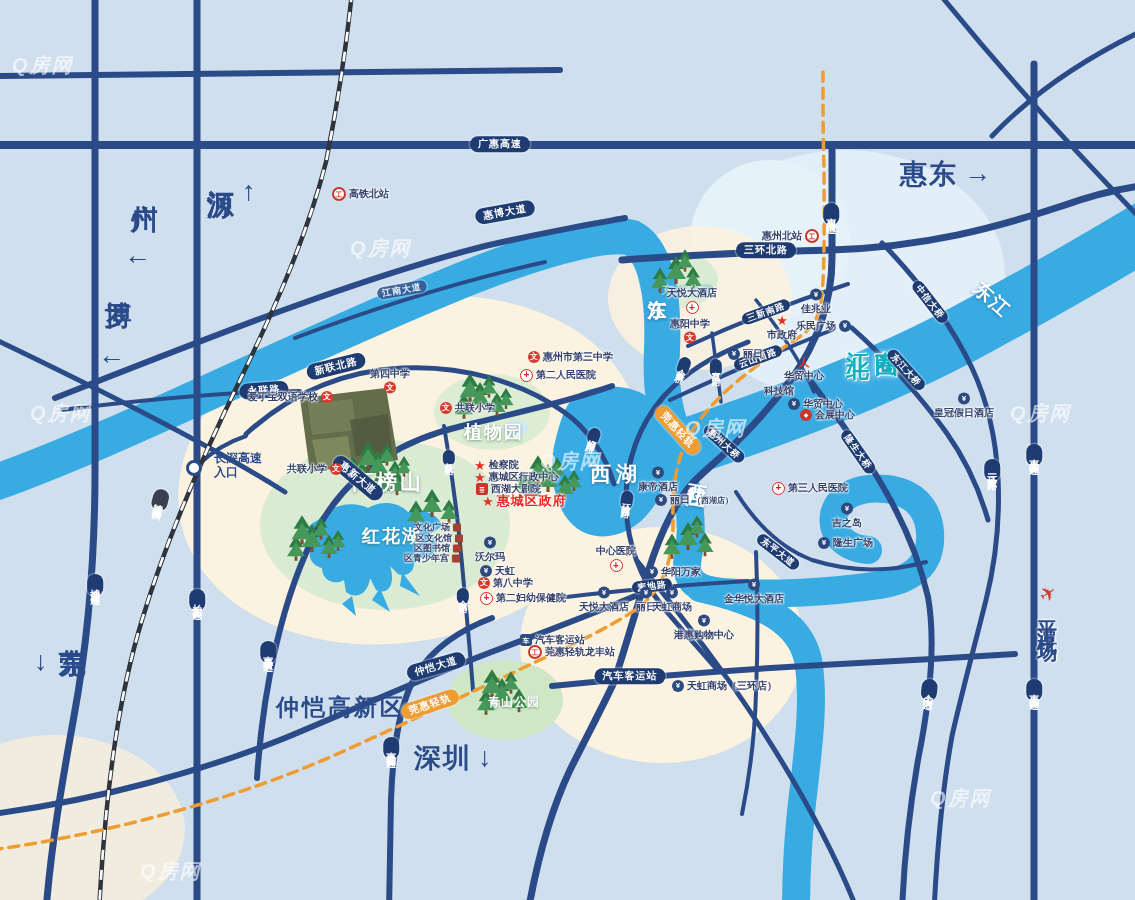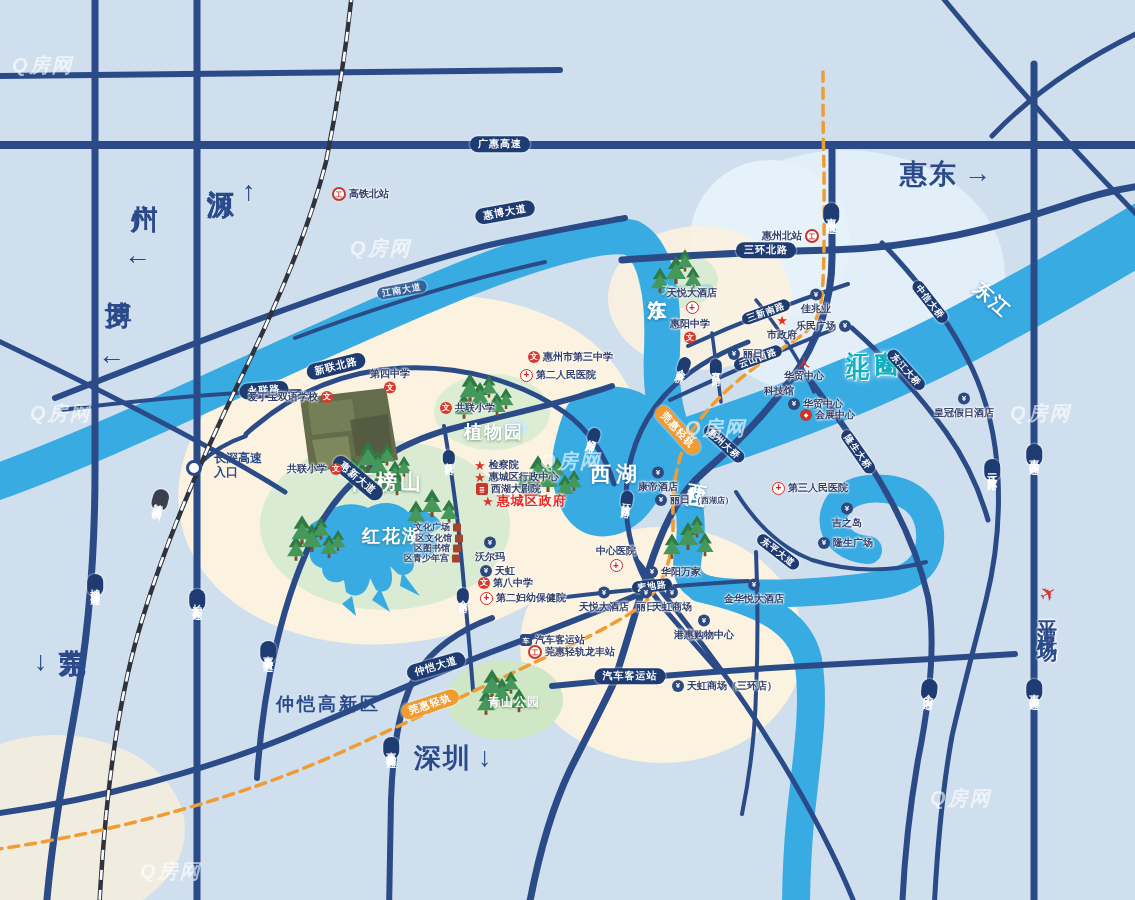--- a/index.html
+++ b/index.html
@@ -8,21 +8,21 @@
   #labels{position:absolute;left:0;top:0;width:1135px;height:900px;}
   #labels>div{position:absolute;white-space:nowrap;}
   .corner{font-size:27px;font-weight:bold;color:#2b4a8a;letter-spacing:2px;line-height:1.05;}
   .corner.v,.v .t-v{writing-mode:vertical-lr;text-orientation:upright;}
   .arrow{font-size:27px;font-weight:bold;color:#2b4a8a;line-height:1;}
   .area{transform-origin:left top;}
   .teal-xl{font-size:27px;font-weight:bold;color:#12b0bf;letter-spacing:3px;
     text-shadow:1px 1px 0 #fff,-1px -1px 0 #fff,1px -1px 0 #fff,-1px 1px 0 #fff,0 0 7px #fff;}
   .teal-col{font-size:23px;font-weight:bold;color:#12b0bf;writing-mode:vertical-lr;text-orientation:upright;
     letter-spacing:4px;text-shadow:1px 1px 0 #fff,-1px -1px 0 #fff,0 0 6px #fff;}
-  .navy-lg{font-size:18px;font-weight:bold;color:#2b4a8a;letter-spacing:3px;}
+  .navy-lg{font-size:23px;font-weight:bold;color:#2b4a8a;letter-spacing:3px;}
   .wl{font-size:21px;font-weight:bold;color:#fff;letter-spacing:5px;text-shadow:0 1px 3px rgba(30,90,140,.6);}
   .wr{font-size:19px;font-weight:bold;color:#fff;letter-spacing:2px;text-shadow:0 1px 3px rgba(30,90,140,.6);}
   .wh{font-size:21px;font-weight:bold;color:#fff;letter-spacing:3px;text-shadow:0 1px 3px rgba(40,90,60,.6);}
   .wh2{font-size:18px;font-weight:bold;color:#fff;letter-spacing:2px;text-shadow:0 1px 3px rgba(40,90,60,.6);}
   .wp{font-size:12px;font-weight:bold;color:#fff;letter-spacing:1px;text-shadow:0 1px 2px rgba(40,90,60,.55);}
   .faint{color:rgba(170,225,228,.95);}
   .cap{background:#1e3c71;color:#fff;font-size:10px;font-weight:bold;letter-spacing:1px;
     padding:2px 8px;border-radius:10px;box-shadow:0 0 0 1.5px rgba(255,255,255,.28);line-height:1.15;}
   .cap.vert{writing-mode:vertical-lr;text-orientation:upright;padding:7px 2px;letter-spacing:2px;}
   .cap.og{background:#ef9c33;}

